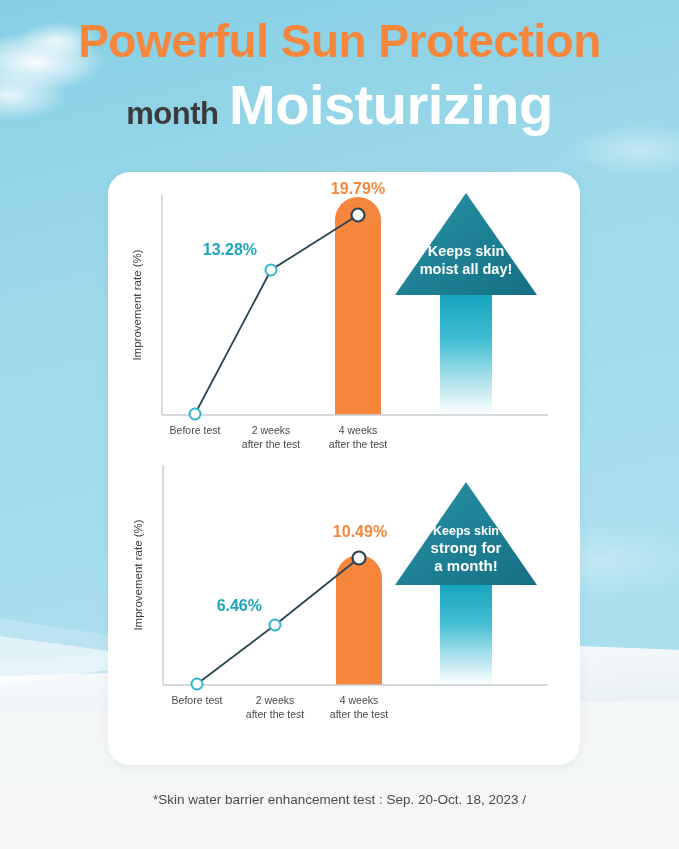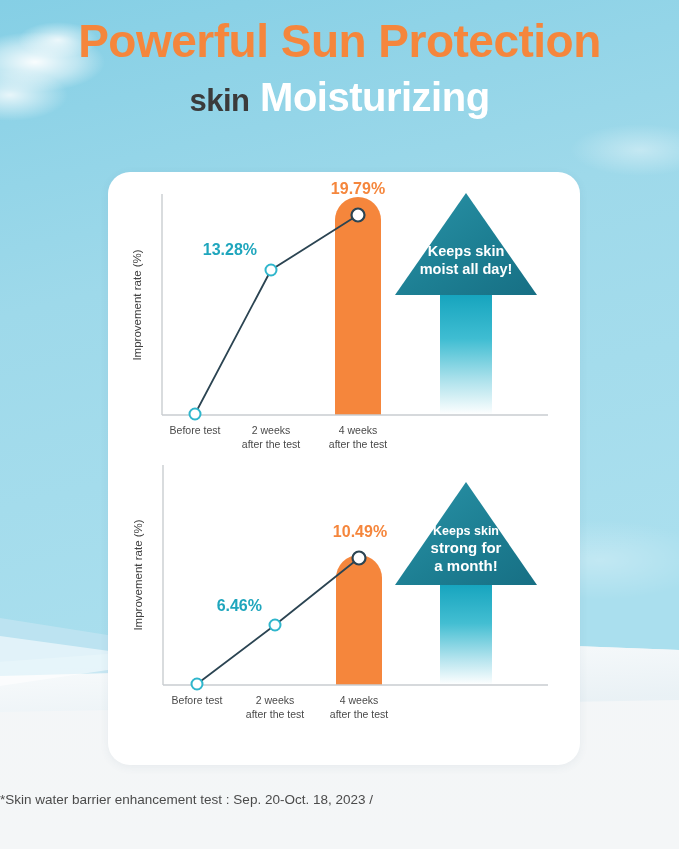--- a/index.html
+++ b/index.html
@@ -31,21 +31,21 @@
     white-space: nowrap;
   }
   .title-line2 {
     margin-top: 13px;
     font-size: 40px;
     font-weight: 700;
     letter-spacing: -0.5px;
     white-space: nowrap;
   }
   .title-with { color: #3b3b3b; font-size: 31px; font-weight: 700; }
-  .title-moist { color: #ffffff; font-size: 40px; font-weight: 700; }
+  .title-moist { color: #ffffff; font-size: 56px; font-weight: 700; }
 
   
   .card {
     position: absolute;
     left: 108px; top: 172px;
     width: 472px; height: 593px;
     background: #ffffff;
     border-radius: 22px;
     z-index: 2;
     box-shadow: 0 2px 10px rgba(60,90,110,0.07);
@@ -54,20 +54,21 @@
   .chart-block { position: absolute; left: 0; top: 0; width: 472px; }
   #chart1 { top: 0px;   height: 300px; }
   #chart2 { top: 293px; height: 300px; }
 
   .chart-svg { position: absolute; left: 0; top: 0; }
 
   
   .footer {
     position: absolute;
     left: 0; right: 0; top: 790px;
+    text-align: center;
     z-index: 3;
     color: #4b4b4b;
     font-size: 13.5px;
     line-height: 1.55;
   }
   .footer div { white-space: nowrap; }
 </style>
 </head>
 <body>
 
@@ -108,21 +109,21 @@
   <ellipse cx="600" cy="560" rx="110" ry="40" fill="url(#cloud2)" opacity="0.35"></ellipse>
 
   <path d="M0,662 L340,637 L679,650 L679,700 L0,712 Z" fill="url(#snowEdge)" opacity="0.95"></path>
   <path d="M0,618 L190,648 L150,672 L0,676 Z" fill="#bfe4f1" opacity="0.85"></path>
   <path d="M0,636 L175,660 L0,686 Z" fill="#ffffff" opacity="0.55"></path>
 </svg>
 
 <div class="header">
   <div class="title-line1">Powerful Sun Protection</div>
   <div class="title-line2">
-    <span class="title-with">skin</span>
+    <span class="title-with">month</span>
     <span class="title-moist">Moisturizing</span>
   </div>
 </div>
 
 <div class="card">
 
   <div class="chart-block" id="chart1">
     <svg class="chart-svg" width="472" height="300" viewBox="0 0 472 300">
       <defs>
         <linearGradient id="arrowHead1" x1="0" y1="0" x2="1" y2="1">

